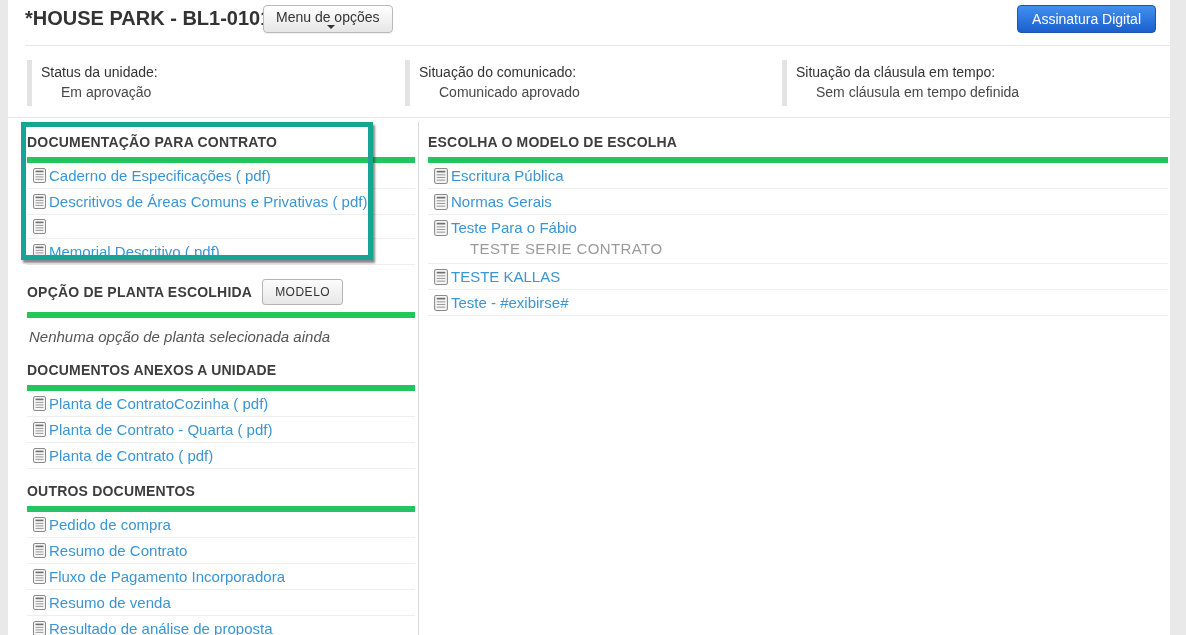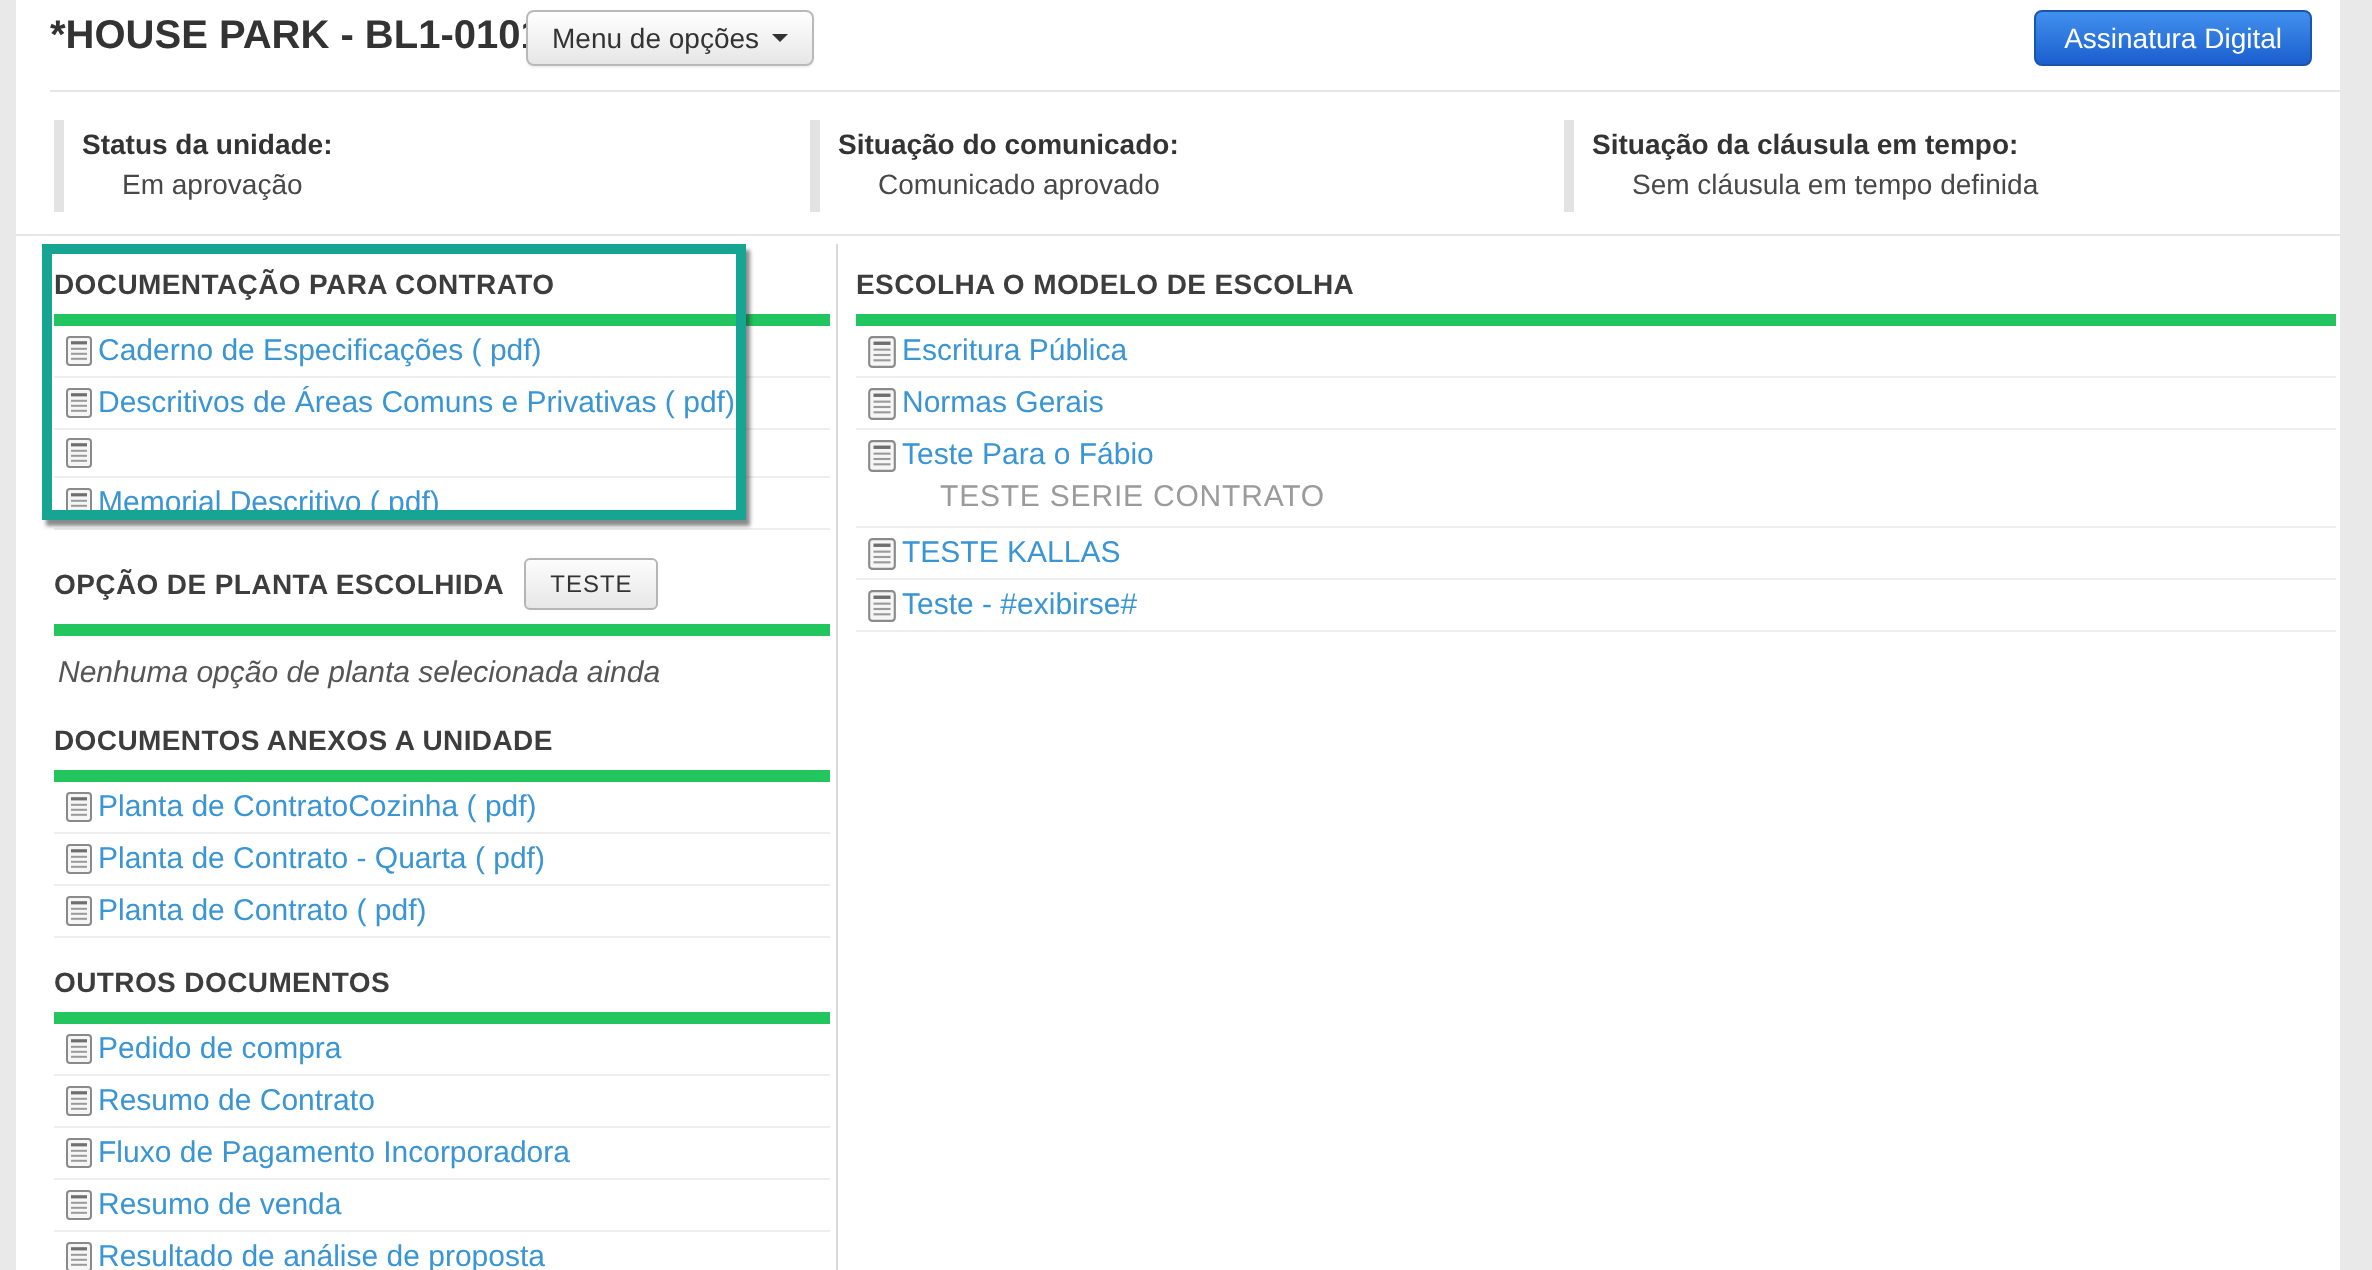--- a/index.html
+++ b/index.html
@@ -7,41 +7,41 @@
   .page {
     position:relative; width:1186px; height:635px; background:#fff;
     font-family:"Liberation Sans", sans-serif; color:#333; overflow:hidden;
   }
   .gutter { position:absolute; top:0; height:100%; background:#e9e9e9; }
   .gutter.left  { left:0; width:8px; }
   .gutter.right { left:1170px; width:16px; }
 
   
   .page-title { position:absolute; left:25px; top:7px; font-size:20px; font-weight:bold; color:#333; white-space:nowrap; }
-  .btn { display:inline-flex; align-items:center; justify-content:center; cursor:pointer; white-space:nowrap; }
+  .btn { display:inline-flex; align-items:center; justify-content:center; cursor:pointer; white-space:nowrap;flex-direction:column; }
   .btn-default {
     position:absolute; left:263px; top:5px; height:28px; padding:0 12px;
     background:linear-gradient(#ffffff,#e6e6e6); border:1px solid #b9b9b9;
     border-radius:4px; font-size:14px; color:#333; box-shadow:0 1px 1px rgba(0,0,0,.06);
   }
   .caret {
     display:inline-block; width:0; height:0; margin-left:6px;
     border-left:4px solid transparent; border-right:4px solid transparent;
     border-top:4px solid #333;
   }
   .btn-primary {
     position:absolute; right:30px; top:5px; height:28px; padding:0 14px;
     background:linear-gradient(#4190ee,#1b5fce); border:1px solid #1a54ab;
     border-radius:4px; font-size:14px; color:#fff;
   }
   .header-divider { position:absolute; left:25px; width:1145px; top:45px; height:1px; background:#e6e6e6; }
 
   
   .status-col { position:absolute; top:60px; height:46px; border-left:5px solid #e3e3e3; padding:2px 0 0 9px; }
-  .status-col .lbl { font-size:14px; font-weight:bold; color:#333; line-height:20px; }
+  .status-col .lbl { font-size:14px; font-weight:normal; color:#333; line-height:20px; }
   .status-col .val { font-size:14px; color:#484848; line-height:21px;margin-left:20px; }
   .status-1 { left:27px;  width:370px; }
   .status-2 { left:405px; width:370px; }
   .status-3 { left:782px; width:380px; }
   .status-divider { position:absolute; left:8px; width:1162px; top:117px; height:1px; background:#e6e6e6; }
 
   
   .col-left  { position:absolute; left:27px;  top:122px; width:388px; }
   .col-right { position:absolute; left:428px; top:122px; width:740px; }
   .v-divider { position:absolute; left:418px; top:122px; width:1px; height:513px; background:#d9d9d9; }
@@ -159,21 +159,21 @@
             <line x1="2.5" y1="6.4" x2="10.5" y2="6.4" stroke="#9a9a9a"></line>
             <line x1="2.5" y1="8.9" x2="10.5" y2="8.9" stroke="#9a9a9a"></line>
             <line x1="2.5" y1="11.4" x2="10.5" y2="11.4" stroke="#9a9a9a"></line>
           </svg>
         </span>
       <a class="doc-link">Memorial Descritivo ( pdf)</a>
     </div>
 
     <div class="panel-header roomy">
       <span>OPÇÃO DE PLANTA ESCOLHIDA</span>
-      <span class="btn btn-edit">TESTE</span>
+      <span class="btn btn-edit">MODELO</span>
     </div>
     <div class="empty-msg">Nenhuma opção de planta selecionada ainda</div>
 
     <div class="panel-header tight">DOCUMENTOS ANEXOS A UNIDADE</div>
 
     <div class="doc-row">
       <span class="ico">
           <svg width="13" height="15" viewBox="0 0 13 15">
             <rect x="0.5" y="0.5" width="12" height="14" rx="1.5" fill="#f6f6f6" stroke="#8a8a8a"></rect>
             <line x1="2.5" y1="3.4" x2="10.5" y2="3.4" stroke="#6f6f6f" stroke-width="1.6"></line>

